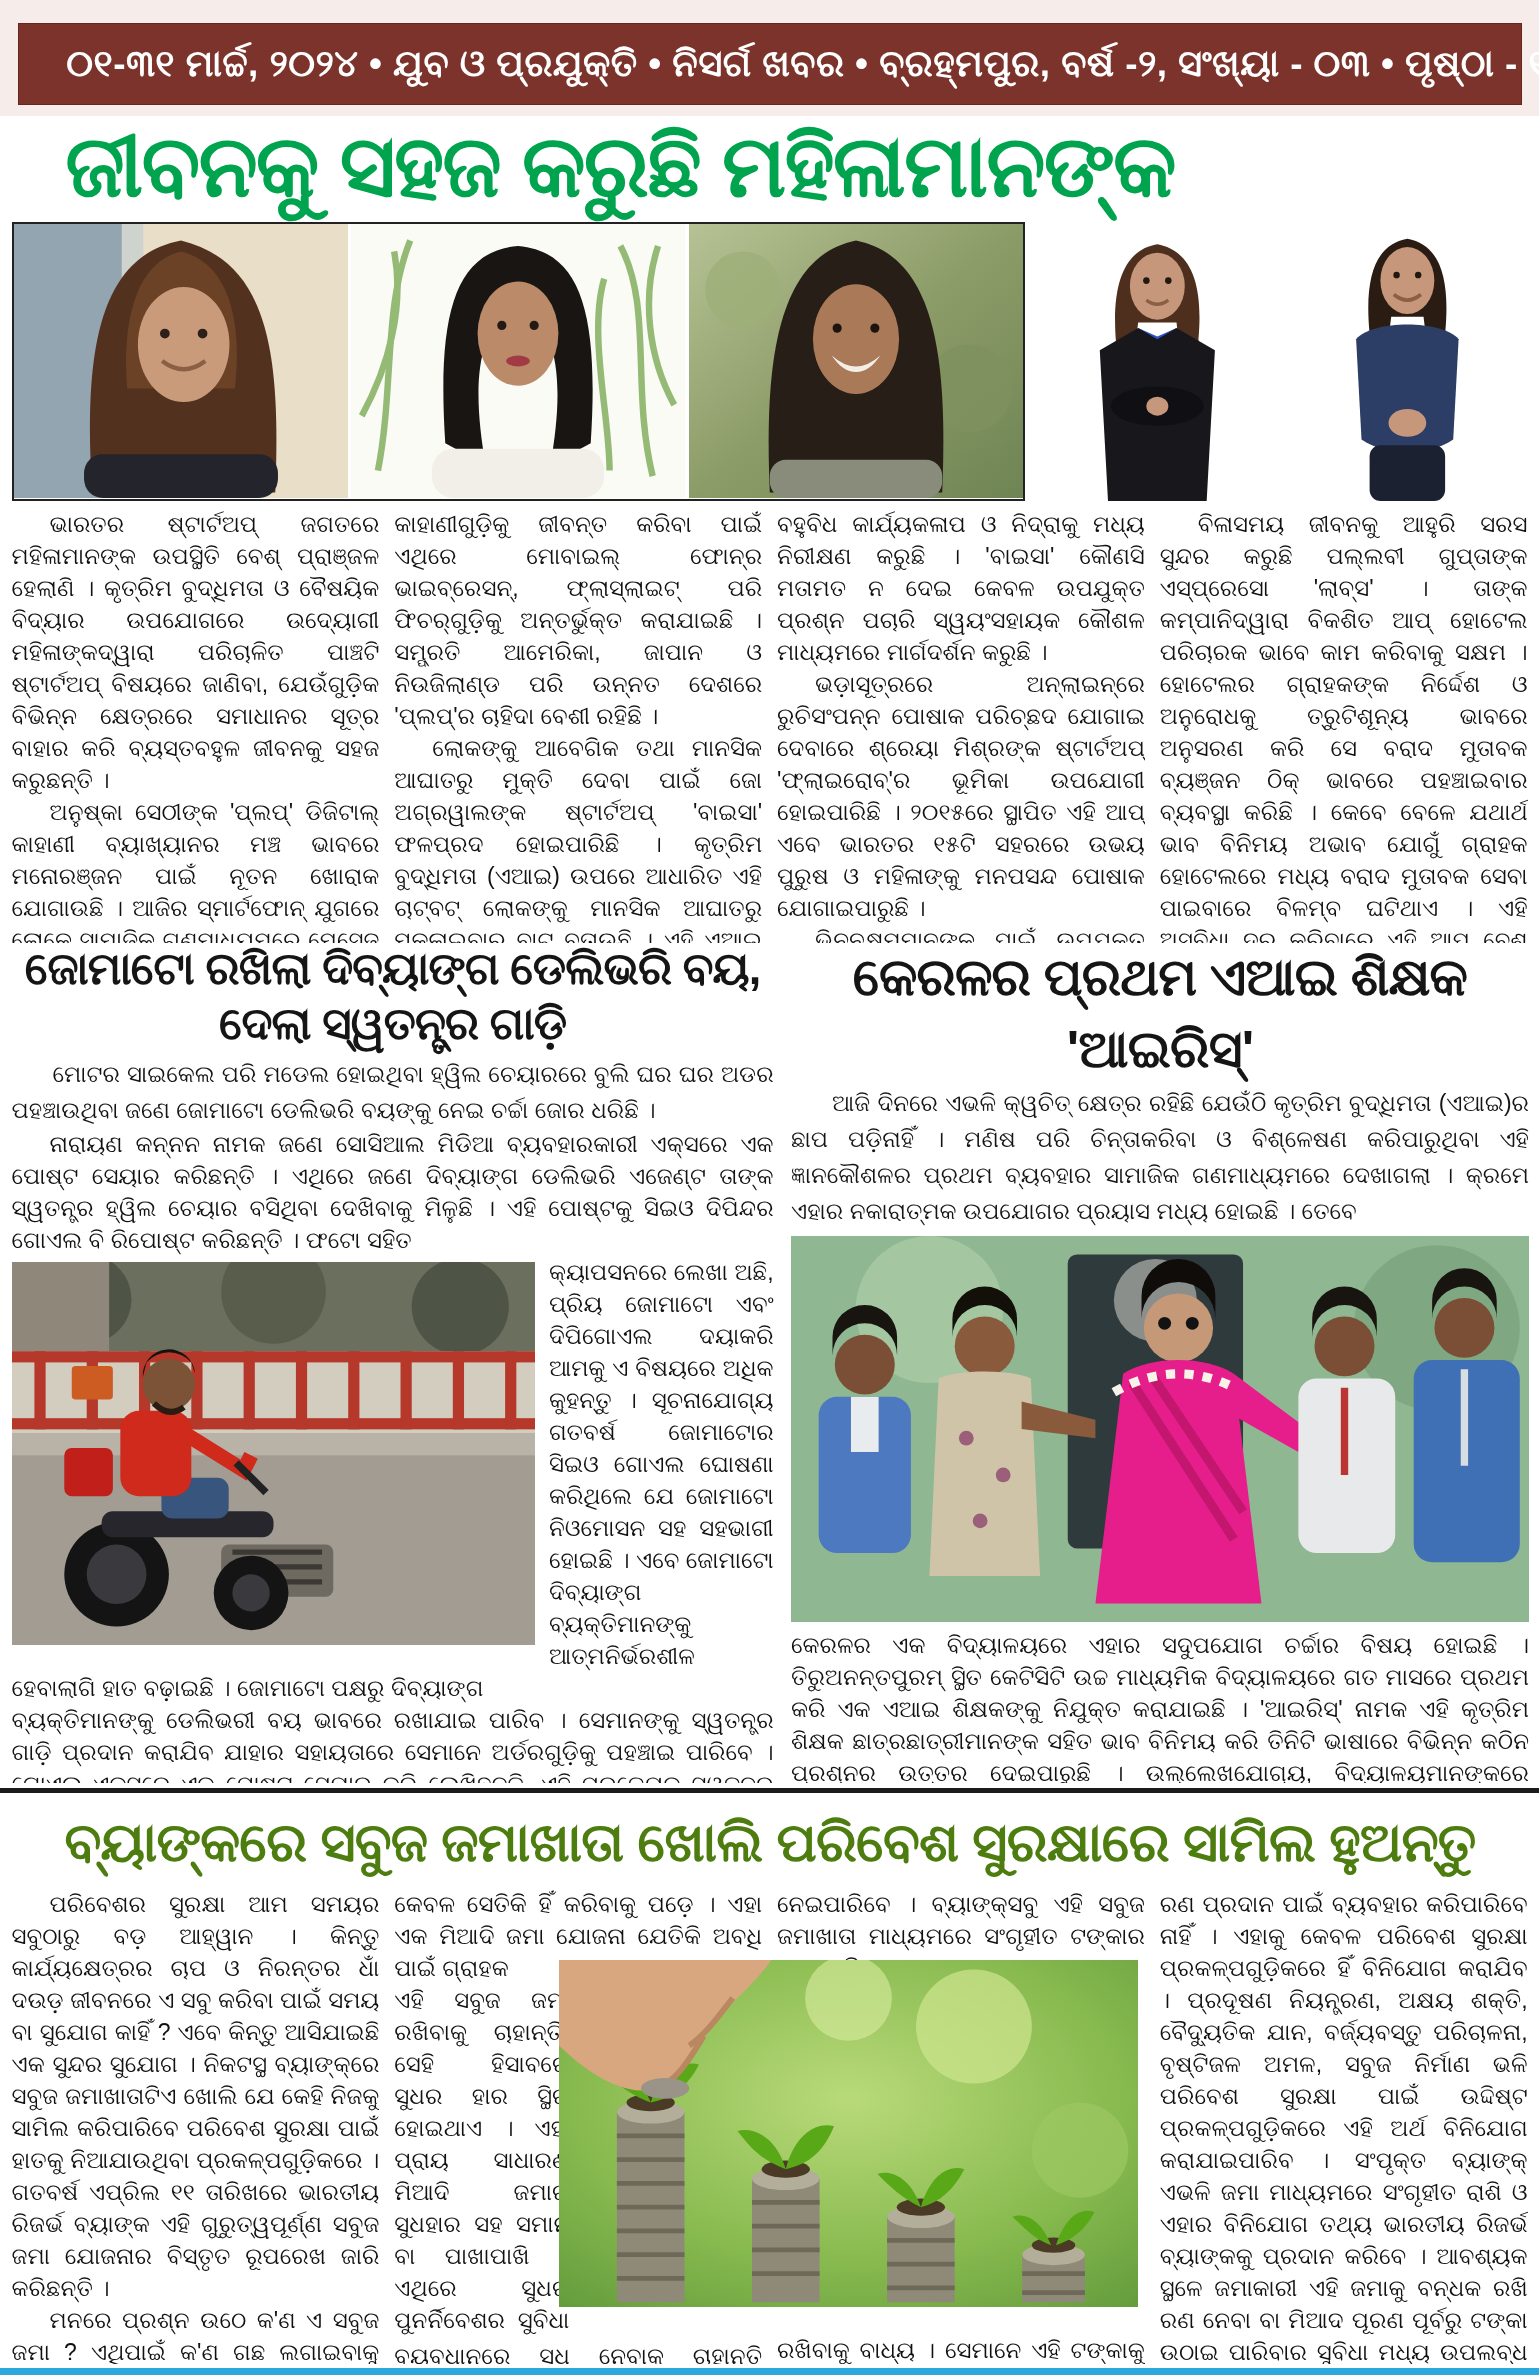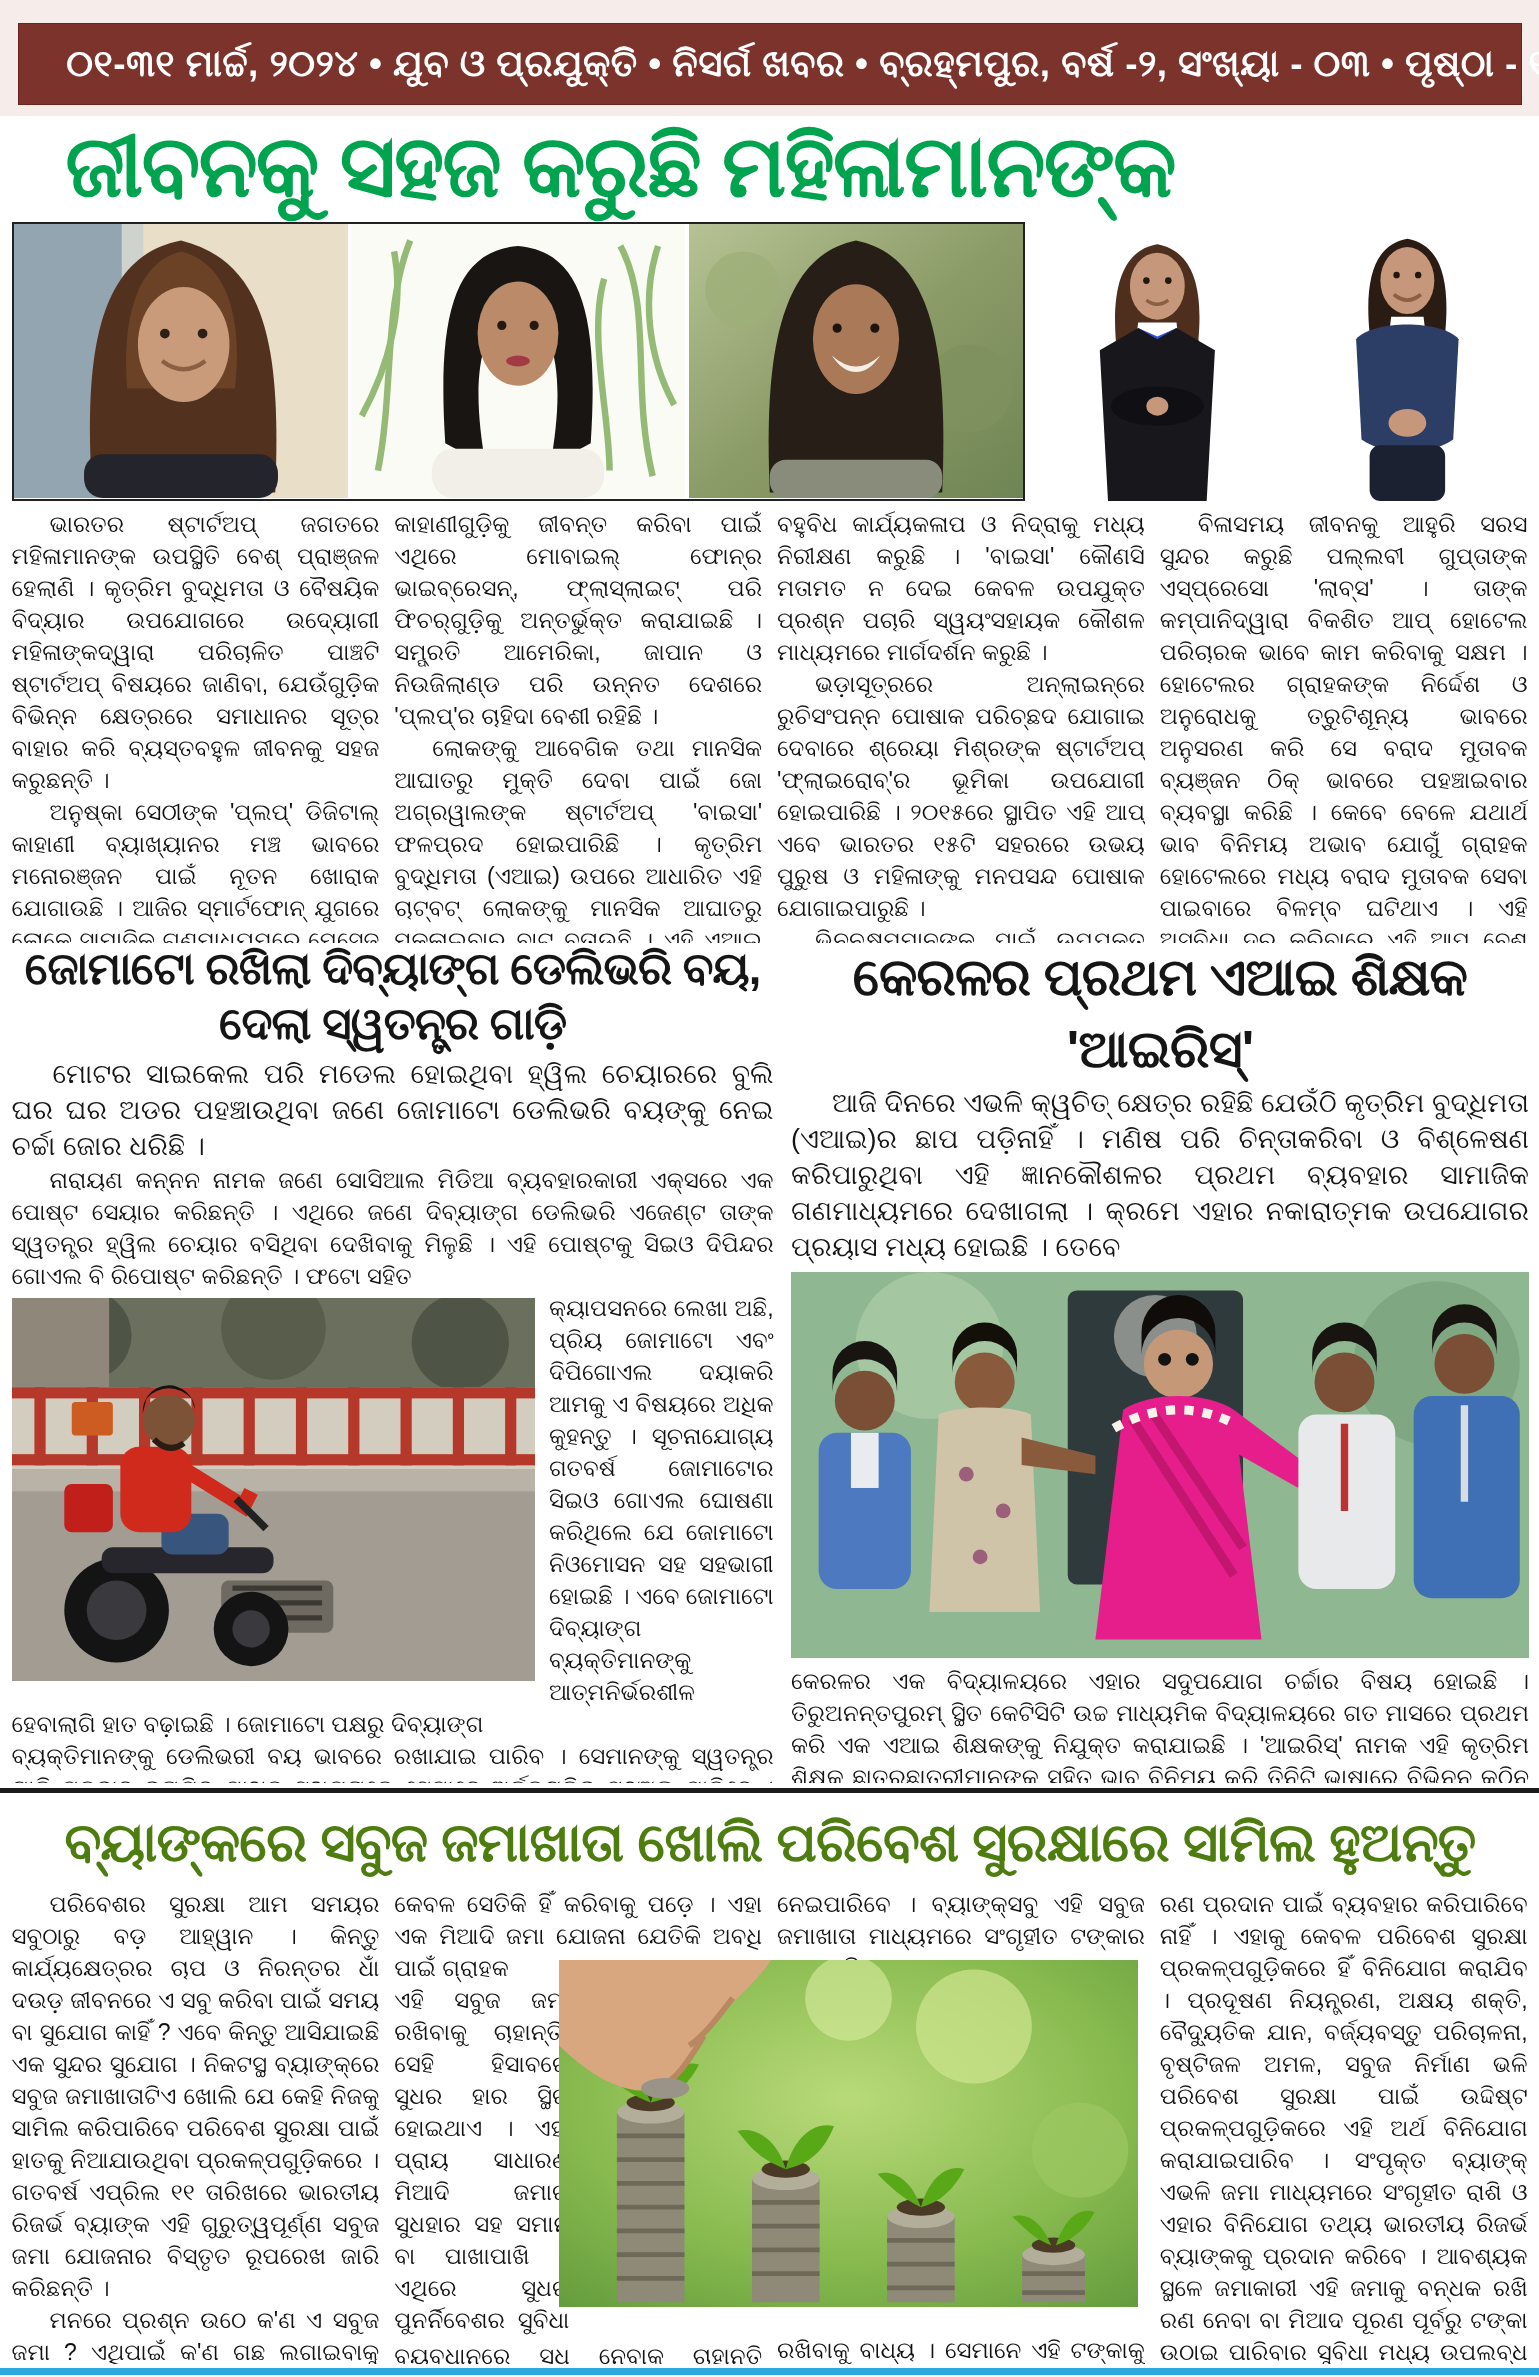--- a/index.html
+++ b/index.html
@@ -31,21 +31,21 @@
 
   .colrow{display:flex;gap:15px;}
   .newscol{flex:1;overflow:hidden;}
   .body-text{font-size:23px;line-height:32px;text-align:justify;}
   .body-text p{text-indent:38px;}
   .lead-columns{position:absolute;top:508px;left:11.6px;width:1516px;height:435px;}
   .lead-columns .newscol{height:435px;}
 
   .story-block{position:absolute;overflow:hidden;}
   .story-head{font-weight:700;color:#151515;}
-  .intro{font-size:27px;line-height:36px;text-align:justify;text-indent:41px;color:#141414;}
+  .intro{font-size:23px;line-height:36px;text-align:justify;text-indent:41px;color:#141414;}
 
   #zomato-block{top:941px;left:11.6px;width:762px;height:842px;}
   #zomato-block .story-head{font-size:45px;line-height:55px;text-align:center;letter-spacing:-0.9px;}
   #zomato-block .intro{margin-top:5.4px;}
   .z-photo{float:left;width:523px;height:383px;margin:5.4px 14.3px 5.4px 0;overflow:hidden;}
   .z-photo svg{display:block;width:100%;height:100%;}
 
   #iris-block{top:941px;left:791px;width:738px;height:842px;}
   #iris-block .story-head{font-size:52px;line-height:72px;text-align:center;letter-spacing:-0.9px;}
   .i-photo{width:738px;height:386px;margin:7.2px 0;overflow:hidden;}

